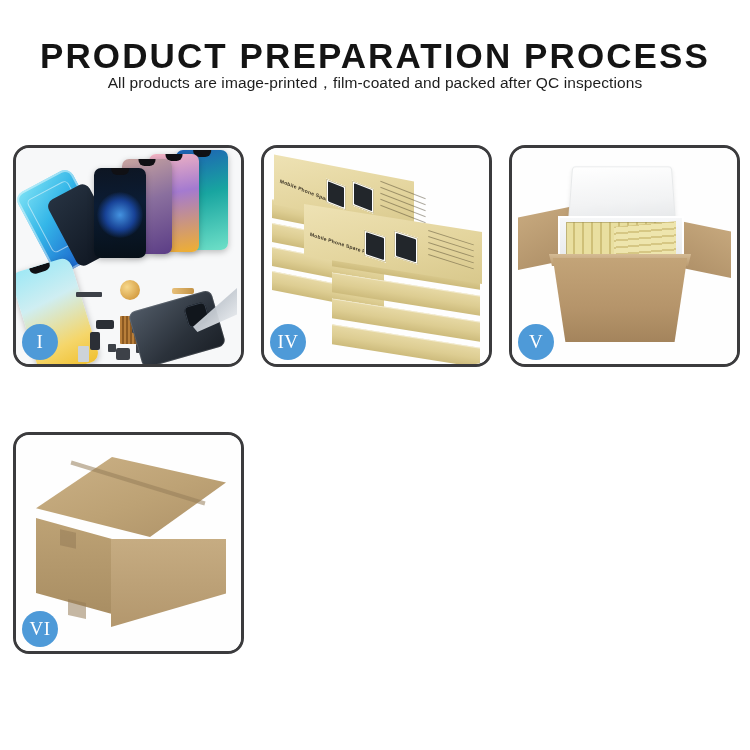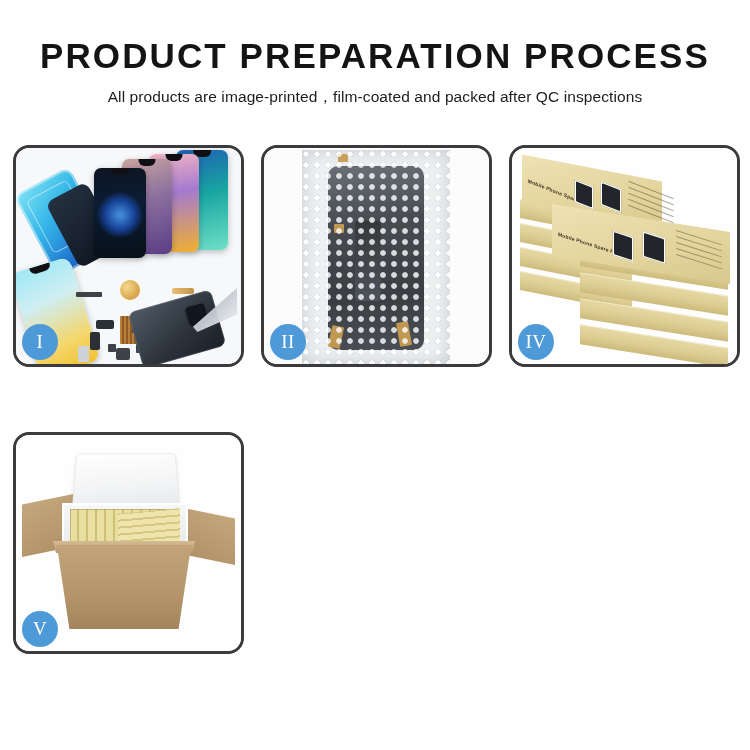--- a/index.html
+++ b/index.html
@@ -23,21 +23,20 @@
   .title {
     font-family: "Liberation Sans", sans-serif;
     font-size: 35px;
     font-weight: 700;
     letter-spacing: 2.1px;
     color: #141414;
     line-height: 1;
     white-space: nowrap;
   }
   .subtitle {
-    margin-top: 14px;
     font-family: "Liberation Sans", sans-serif;
     font-size: 15.5px;
     font-weight: 400;
     letter-spacing: 0.1px;
     color: #1d1d1d;
     white-space: nowrap;
   }
 
   
   .grid {
@@ -347,34 +346,20 @@
         <div class="pt" style="left:74px;top:72px;width:8px;height:12px;background:#9aa0a6;"></div>
         <div class="pt" style="left:56px;top:60px;width:14px;height:5px;"></div>
       </div>
 
       <div class="backcover"></div>
       <div class="tweezer"></div>
     </div>
     <div class="badge">I</div>
   </div>
 
-  <div class="panel">
-    <div class="panel-stage">
-      <div class="p2-bg"></div>
-      <div class="bubblebag">
-        <div class="bb-screen"></div>
-        <div class="bb-tab" style="left:36px;top:4px;width:10px;height:8px;"></div>
-        <div class="bb-tab" style="left:32px;top:74px;width:10px;height:9px;"></div>
-        <div class="bb-tab" style="left:28px;top:176px;width:12px;height:22px;transform:rotate(12deg);"></div>
-        <div class="bb-tab" style="left:96px;top:172px;width:12px;height:24px;transform:rotate(-10deg);"></div>
-        <div class="bb-overlay"></div>
-      </div>
-    </div>
-    <div class="badge">II</div>
-  </div>
 
 
   <div class="panel">
     <div class="panel-stage">
       <div class="p4-bg"></div>
       <div class="stack">
 
         <div class="sbox" style="left:4px;  top:48px;  width:112px; height:19px; transform: skewY(11deg);"></div>
         <div class="sbox" style="left:4px;  top:72px;  width:112px; height:19px; transform: skewY(11deg);"></div>
         <div class="sbox" style="left:4px;  top:96px;  width:112px; height:19px; transform: skewY(11deg);"></div>
@@ -427,14 +412,26 @@
       <div class="foamlid"></div>
       <div class="foambox"></div>
       <div class="ybars"></div>
       <div class="ybars2"></div>
       <div class="carton-rim"></div>
       <div class="carton"></div>
     </div>
     <div class="badge">V</div>
   </div>
 
+  <div class="panel">
+    <div class="panel-stage">
+      <div class="p6-bg"></div>
+      <div class="c6-top"></div>
+      <div class="c6-seam"></div>
+      <div class="c6-left"></div>
+      <div class="c6-right"></div>
+      <div class="tape" style="left:44px;top:96px;width:16px;height:16px;transform:skewY(12deg);"></div>
+      <div class="tape" style="left:52px;top:166px;width:18px;height:16px;transform:skewY(12deg);"></div>
+    </div>
+    <div class="badge">VI</div>
+  </div>
 
 </div>
 
 </body></html>

